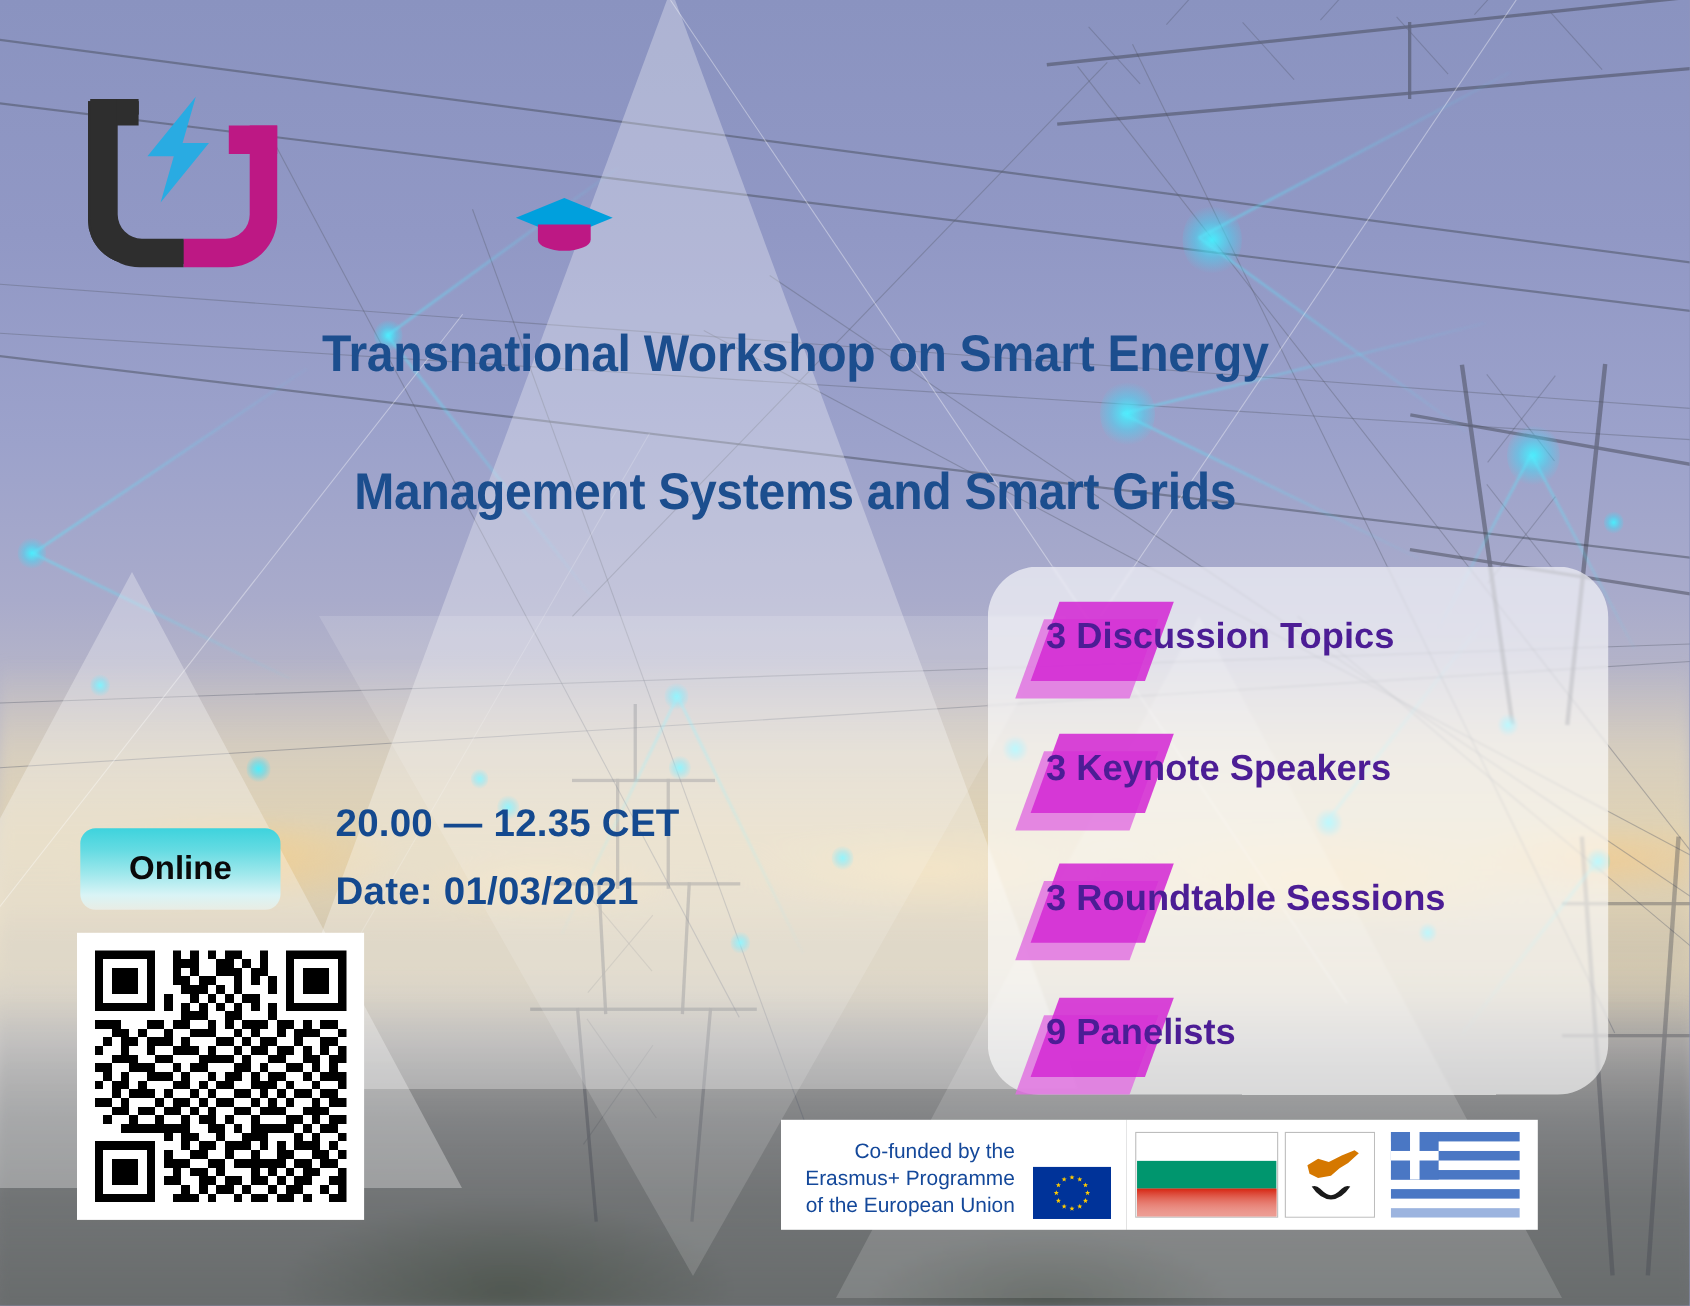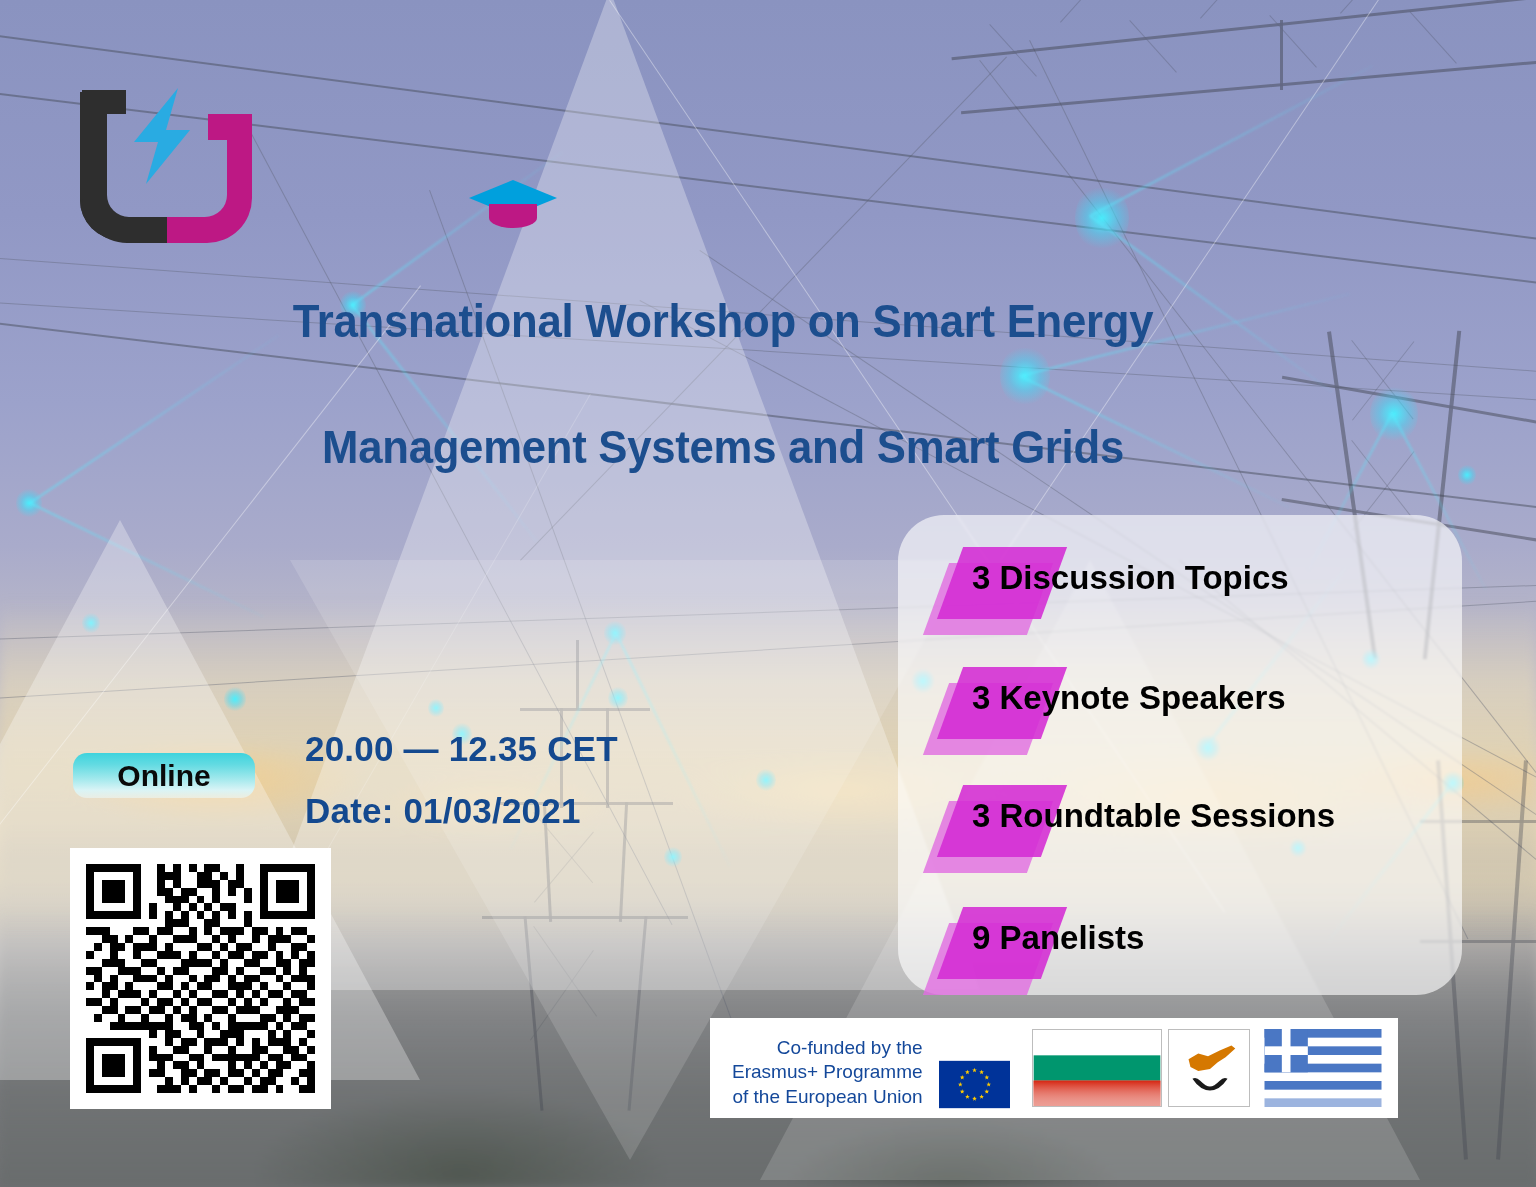--- a/index.html
+++ b/index.html
@@ -99,21 +99,21 @@
   #title-block { position:absolute; left:0; top:296px; width:1400px; text-align:center;margin-left:23px; }
   .title-line {
     color:#1c4e8e; font-weight:700; font-size:47px; line-height:1.06;
     letter-spacing:-.3px; font-family:"Liberation Sans", sans-serif;
     transform:scaleX(.93); transform-origin:center;
   }
   .title-line.l1 { margin-bottom:76px; }
 
   
   #online-badge {
-    position:absolute; left:73px; top:753px; width:182px; height:45px;
+    position:absolute; left:73px; top:753px; width:182px; height:74px;
     border-radius:14px;
     background:linear-gradient(180deg,#3ed3dd 0%, #63dbe2 26%, #9fe8ec 56%, #d9f4f6 82%, rgba(236,250,251,.55) 100%);
     display:flex; align-items:center; justify-content:center;
   }
   #online-badge span { color:#0a0a0a; font-size:30px; font-weight:700; }
 
   
   #when { position:absolute; left:305px; top:731px; }
   #when div { color:#14498f; font-weight:700; font-size:35px; line-height:1.0; letter-spacing:.2px; }
   #when .time { margin-bottom:27px; }
@@ -132,22 +132,22 @@
     backdrop-filter:blur(1px);
   }
   .info-item { position:absolute; left:42px; height:86px; }
   .info-item .pgram-back, .info-item .pgram-front {
     position:absolute; width:104px; height:72px;
     transform:skewX(-20deg);
   }
   .info-item .pgram-back  { left:-4px; top:22px; background:#e06fe0; opacity:.82; }
   .info-item .pgram-front { left:10px; top:6px;  background:#d42bd4; opacity:.88; }
   .info-item .info-label {
-    position:absolute; left:32px; top:19px; white-space:nowrap;
-    color:#000000; font-weight:700; font-size:33px; line-height:1.1;
+    position:absolute; left:11px; top:19px; white-space:nowrap;
+    color:#4c1d95; font-weight:700; font-size:33px; line-height:1.1;
   }
 
   
   #footer { position:absolute; left:710px; top:1018px; height:100px; display:flex; align-items:stretch; }
   #erasmus-box {
     background:#ffffff; display:flex; align-items:flex-end; gap:16px;
     padding:9px 14px 9px 22px;
   }
   #erasmus-text {
     text-align:right; color:#14489a; font-size:19px; line-height:1.28; font-weight:400;

